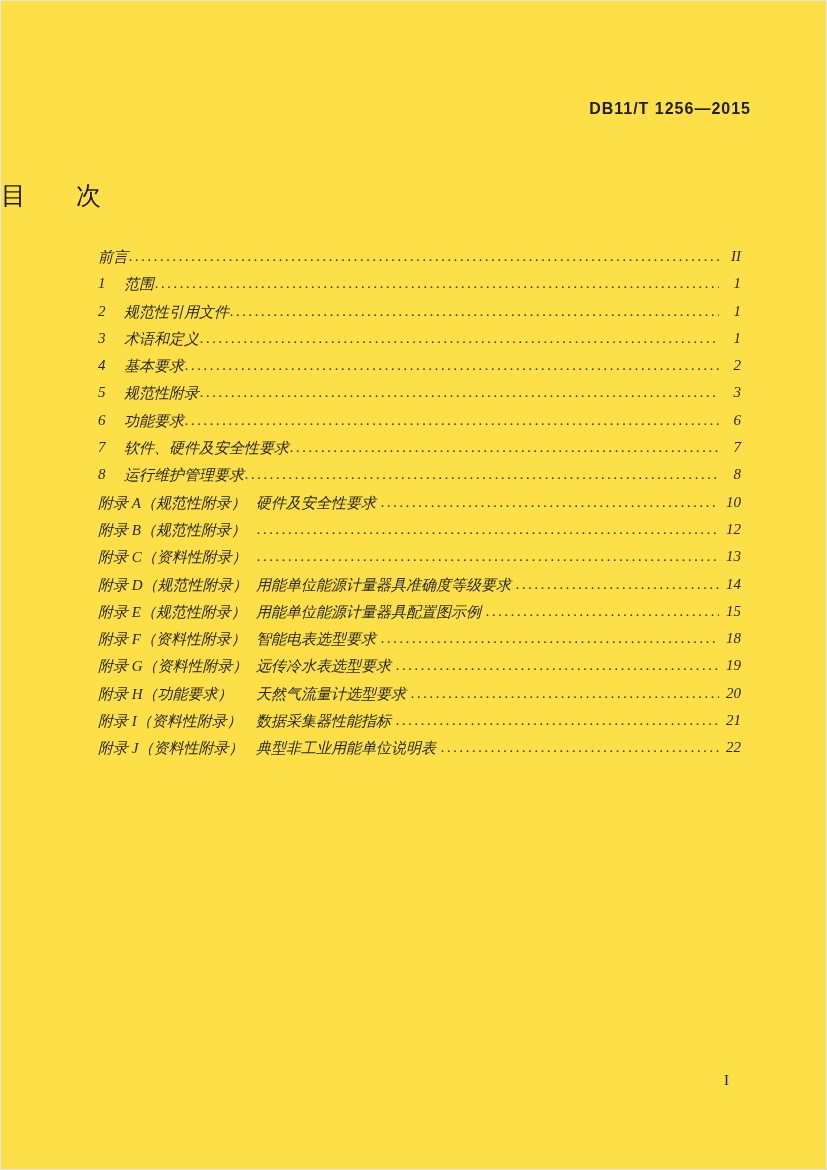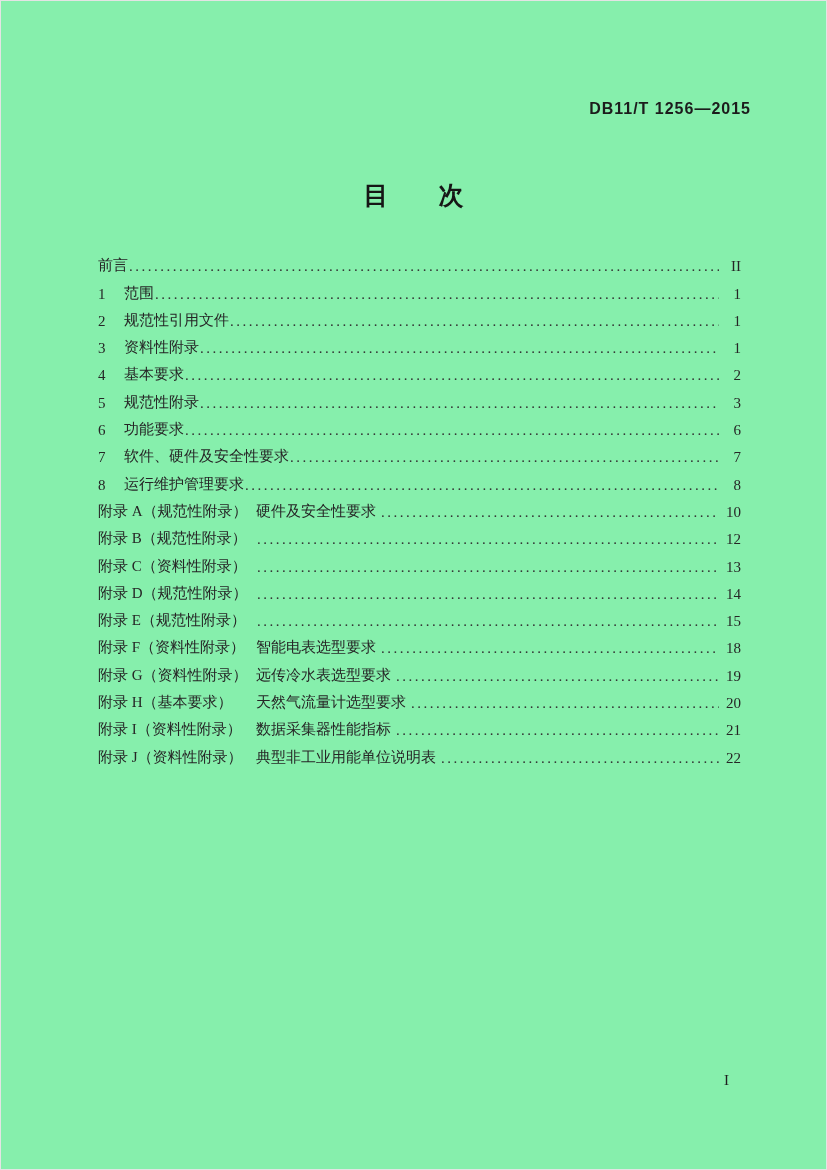--- a/index.html
+++ b/index.html
@@ -2,61 +2,62 @@
 <html><head>
 <meta charset="utf-8">
 <style>
   * { margin: 0; padding: 0; box-sizing: border-box; }
   html, body { background: #ffffff; }
   .page {
     position: relative;
     width: 827px;
     height: 1170px;
     margin: 0 auto;
-    background: #86efac;
+    background: #fde047;
     border: 1px solid #e4e4e4;
     font-family: "Liberation Serif", "DejaVu Serif", serif;
     color: #2a2a2a;
     overflow: hidden;
   }
   .std-number {
     position: absolute;
     top: 99px;
     right: 75px;
     font-family: "Liberation Sans", "DejaVu Sans", sans-serif;
     font-weight: bold;
     font-size: 16px;
     letter-spacing: 1px;
     color: #1c1c1c;
   }
   .doc-title {
     position: absolute;
     top: 178px;
     left: 0;
     width: 100%;
-    text-align: center;
+    text-align: left;
     font-family: "Liberation Sans", "DejaVu Sans", sans-serif;
-    font-weight: bold;
+    font-weight: normal;
     font-size: 25px;
     color: #161616;
     white-space: pre;
   }
   .toc {
     position: absolute;
     left: 97px;
     top: 247px;
     width: 643px;
     font-size: 15px;
     color: #262626;
   }
   .toc-row {
     display: flex;
-    align-items: flex-end;
+    align-items: flex-start;
     height: 27.3px;
     white-space: nowrap;
+    font-style: italic;
   }
   .toc-num { flex: 0 0 26px; }
   .toc-section { flex: 0 0 auto; }
   .toc-section.appendix { flex: 0 0 158px; }
   .toc-title { flex: 0 0 auto; padding-right: 4px; }
   .toc-dots {
     flex: 1 1 auto;
     overflow: hidden;
     white-space: nowrap;
     letter-spacing: 2.5px;
@@ -102,21 +103,21 @@
   </div>
       <div class="toc-row">
     <span class="toc-num">2</span>
     <span class="toc-section">规范性引用文件</span>
 
     <span class="toc-dots">........................................................................................................................................................................................................</span>
     <span class="toc-page">1</span>
   </div>
       <div class="toc-row">
     <span class="toc-num">3</span>
-    <span class="toc-section">资料性附录</span>
+    <span class="toc-section">术语和定义</span>
 
     <span class="toc-dots">........................................................................................................................................................................................................</span>
     <span class="toc-page">1</span>
   </div>
       <div class="toc-row">
     <span class="toc-num">4</span>
     <span class="toc-section">基本要求</span>
 
     <span class="toc-dots">........................................................................................................................................................................................................</span>
     <span class="toc-page">2</span>
@@ -164,46 +165,48 @@
   </div>
       <div class="toc-row">
 
     <span class="toc-section appendix">附录 C（资料性附录）</span>
     <span class="toc-dots">........................................................................................................................................................................................................</span>
     <span class="toc-page">13</span>
   </div>
       <div class="toc-row">
 
     <span class="toc-section appendix">附录 D（规范性附录）</span>
+    <span class="toc-title">用能单位能源计量器具准确度等级要求</span>
     <span class="toc-dots">........................................................................................................................................................................................................</span>
     <span class="toc-page">14</span>
   </div>
       <div class="toc-row">
 
     <span class="toc-section appendix">附录 E（规范性附录）</span>
+    <span class="toc-title">用能单位能源计量器具配置图示例</span>
     <span class="toc-dots">........................................................................................................................................................................................................</span>
     <span class="toc-page">15</span>
   </div>
       <div class="toc-row">
 
     <span class="toc-section appendix">附录 F（资料性附录）</span>
     <span class="toc-title">智能电表选型要求</span>
     <span class="toc-dots">........................................................................................................................................................................................................</span>
     <span class="toc-page">18</span>
   </div>
       <div class="toc-row">
 
     <span class="toc-section appendix">附录 G（资料性附录）</span>
     <span class="toc-title">远传冷水表选型要求</span>
     <span class="toc-dots">........................................................................................................................................................................................................</span>
     <span class="toc-page">19</span>
   </div>
       <div class="toc-row">
 
-    <span class="toc-section appendix">附录 H（基本要求）</span>
+    <span class="toc-section appendix">附录 H（功能要求）</span>
     <span class="toc-title">天然气流量计选型要求</span>
     <span class="toc-dots">........................................................................................................................................................................................................</span>
     <span class="toc-page">20</span>
   </div>
       <div class="toc-row">
 
     <span class="toc-section appendix">附录 I（资料性附录）</span>
     <span class="toc-title">数据采集器性能指标</span>
     <span class="toc-dots">........................................................................................................................................................................................................</span>
     <span class="toc-page">21</span>

